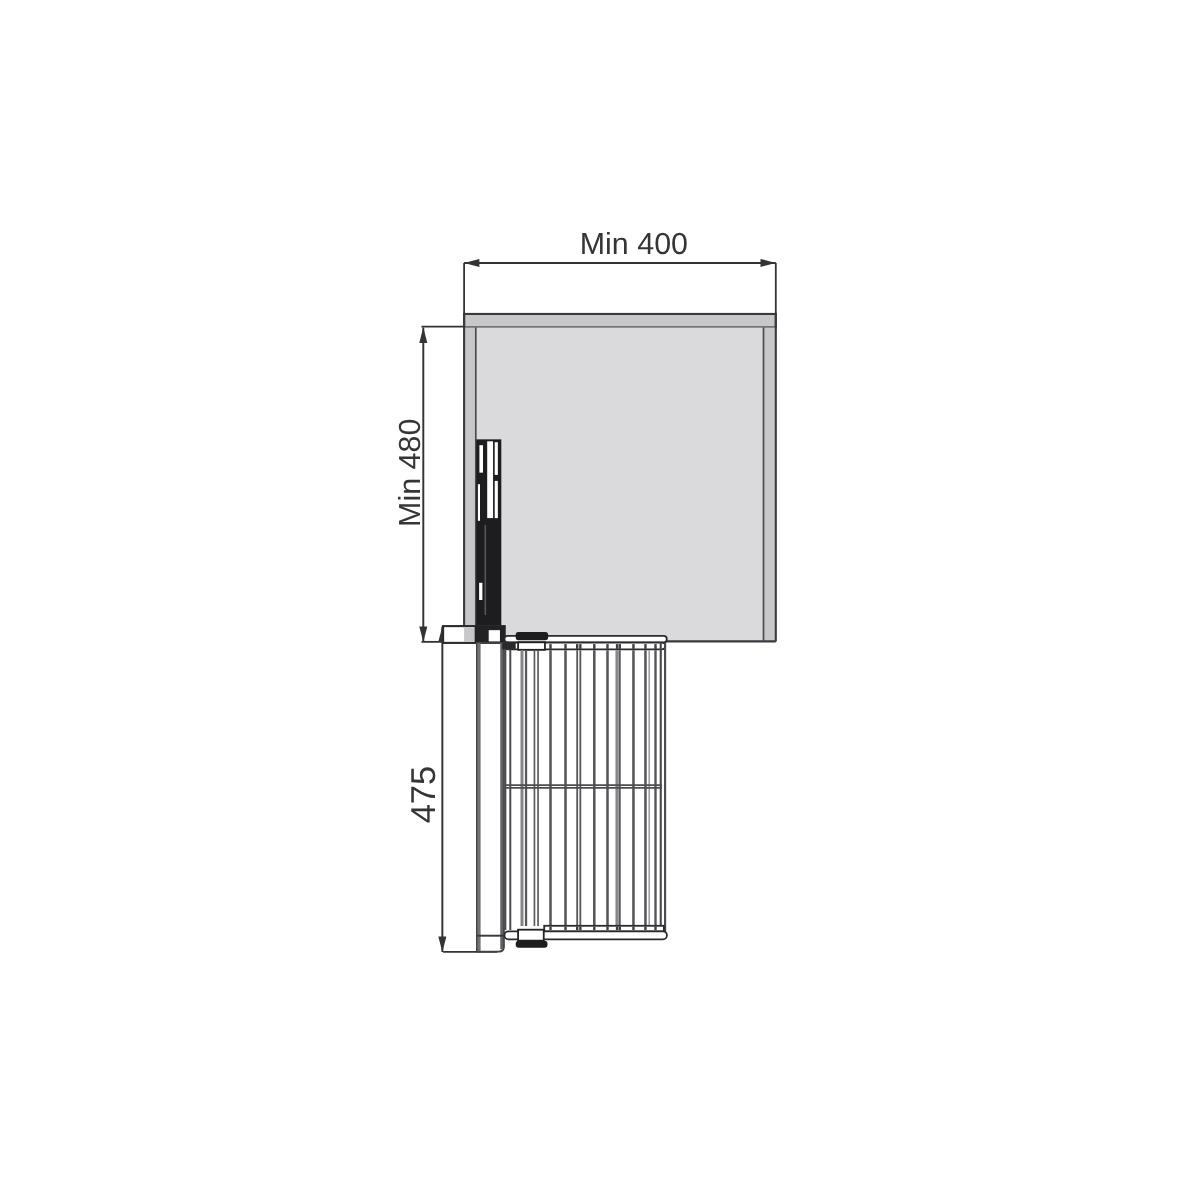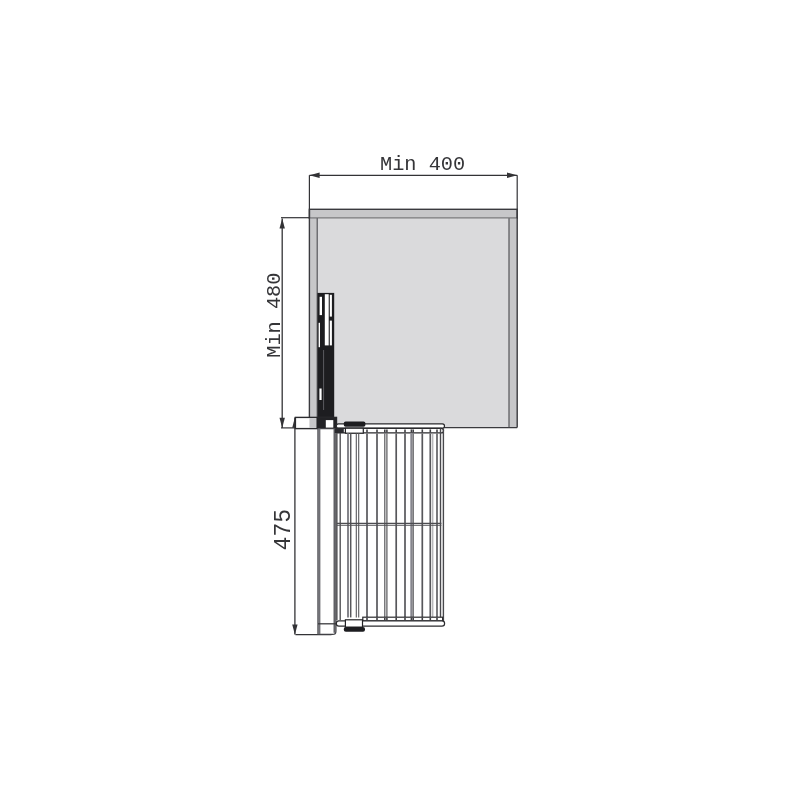--- a/index.html
+++ b/index.html
@@ -1,16 +1,16 @@
 <!DOCTYPE html>
 <html><head>
 <meta charset="utf-8">
 <style>
   html,body{margin:0;padding:0;background:#ffffff;}
-  .page{width:800px;height:760px;position:relative;font-family:Liberation Mono, monospace;}
+  .page{width:800px;height:760px;position:relative;font-family:Liberation Sans, sans-serif;}
   svg{position:absolute;top:0;left:0;}
   text{fill:#353538;}
 </style>
 </head>
 <body>
 <div class="page">
 <svg width="800" height="800" viewBox="0 0 800 800">
 
   <rect x="0" y="0" width="800" height="800" fill="#ffffff"></rect>
 

